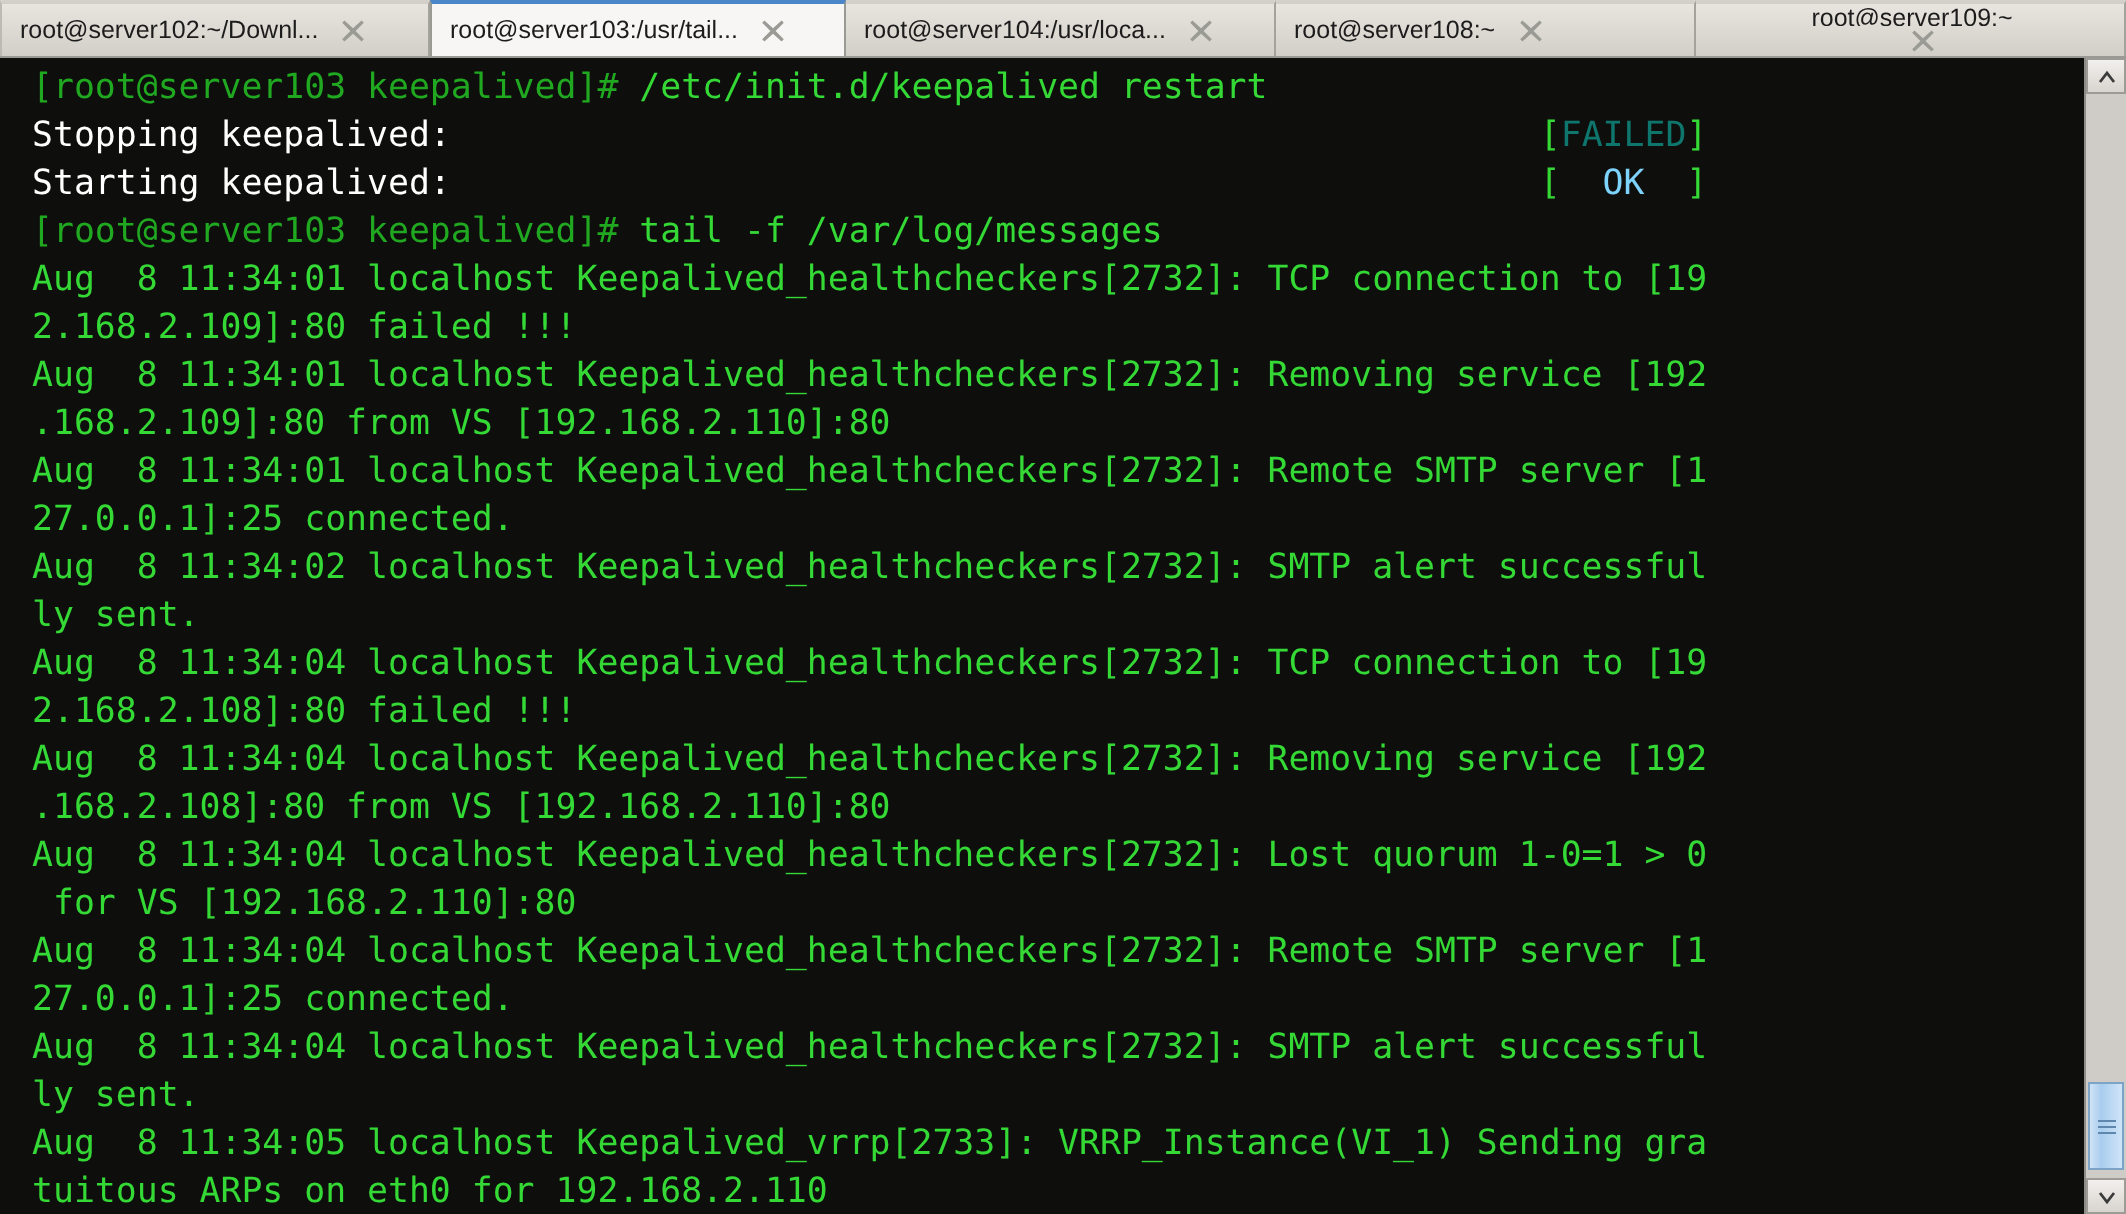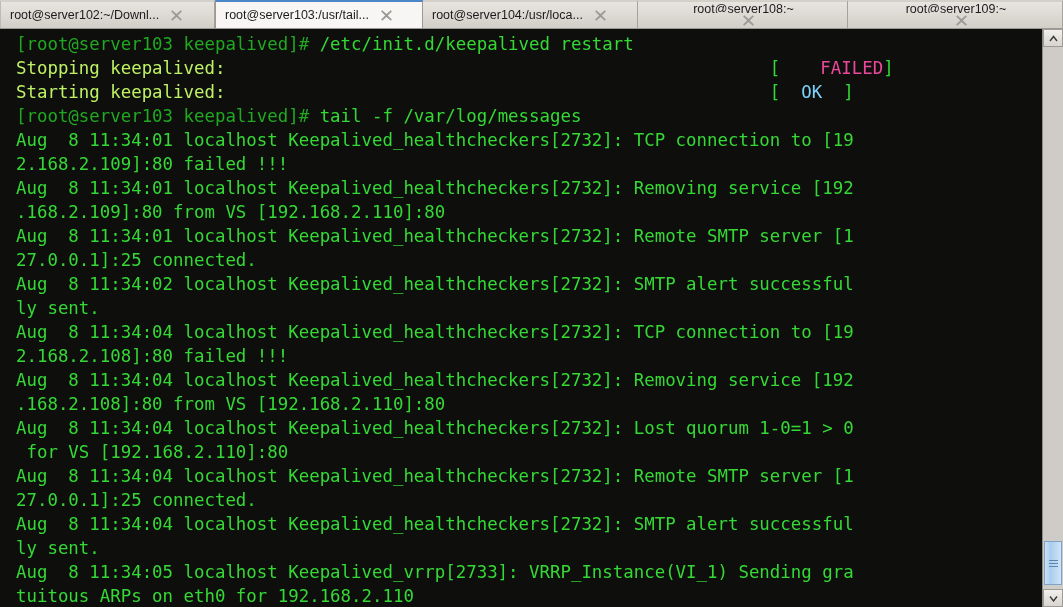--- a/index.html
+++ b/index.html
@@ -73,21 +73,21 @@
     align-items: center;
     justify-content: center;
     cursor: pointer;
   }
   .tab .close-x svg { display: block; }
 
   
   .tab.w1 { width: 215px; }
   .tab.w2 { width: 208px; }
   .tab.w3 { width: 215px; }
-  .tab.w4 { width: 210px; flex-direction: column; }
+  .tab.w4 { width: 210px; }
   .tab.w5 { width: 215px; flex-direction: column; }
 
   
   .body-row {
     flex: 1 1 auto;
     display: flex;
     min-height: 0;
     background: #0e0f0d;
   }
 
@@ -106,22 +106,22 @@
     line-height: 24px;
     letter-spacing: 0px;
     white-space: pre;
     color: #2ee02e;
     padding-left: 15px;
     padding-top: 2px;
   }
   .line { height: 24px; }
   .g    { color: #35d935; }
   .gd   { color: #21a821; }
-  .wh   { color: #bef264; }
-  .red  { color: #ec4899; margin-left: 40px; }
+  .wh   { color: #ffffff; }
+  .red  { color: #0f766e; }
   .okc  { color: #7dd3fc; }
 
   
   .vscroll {
     width: 20px;
     min-width: 20px;
     background: #d4d0cb;
     border-left: 1px solid #8d8d87;
     display: flex;
     flex-direction: column;

